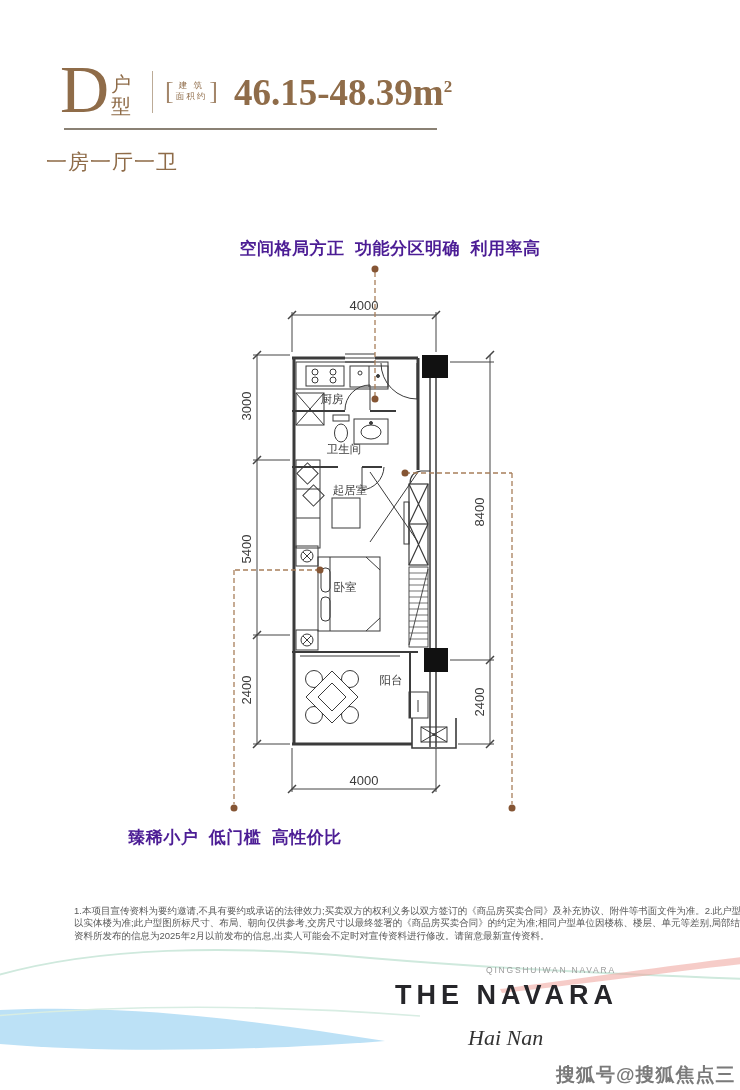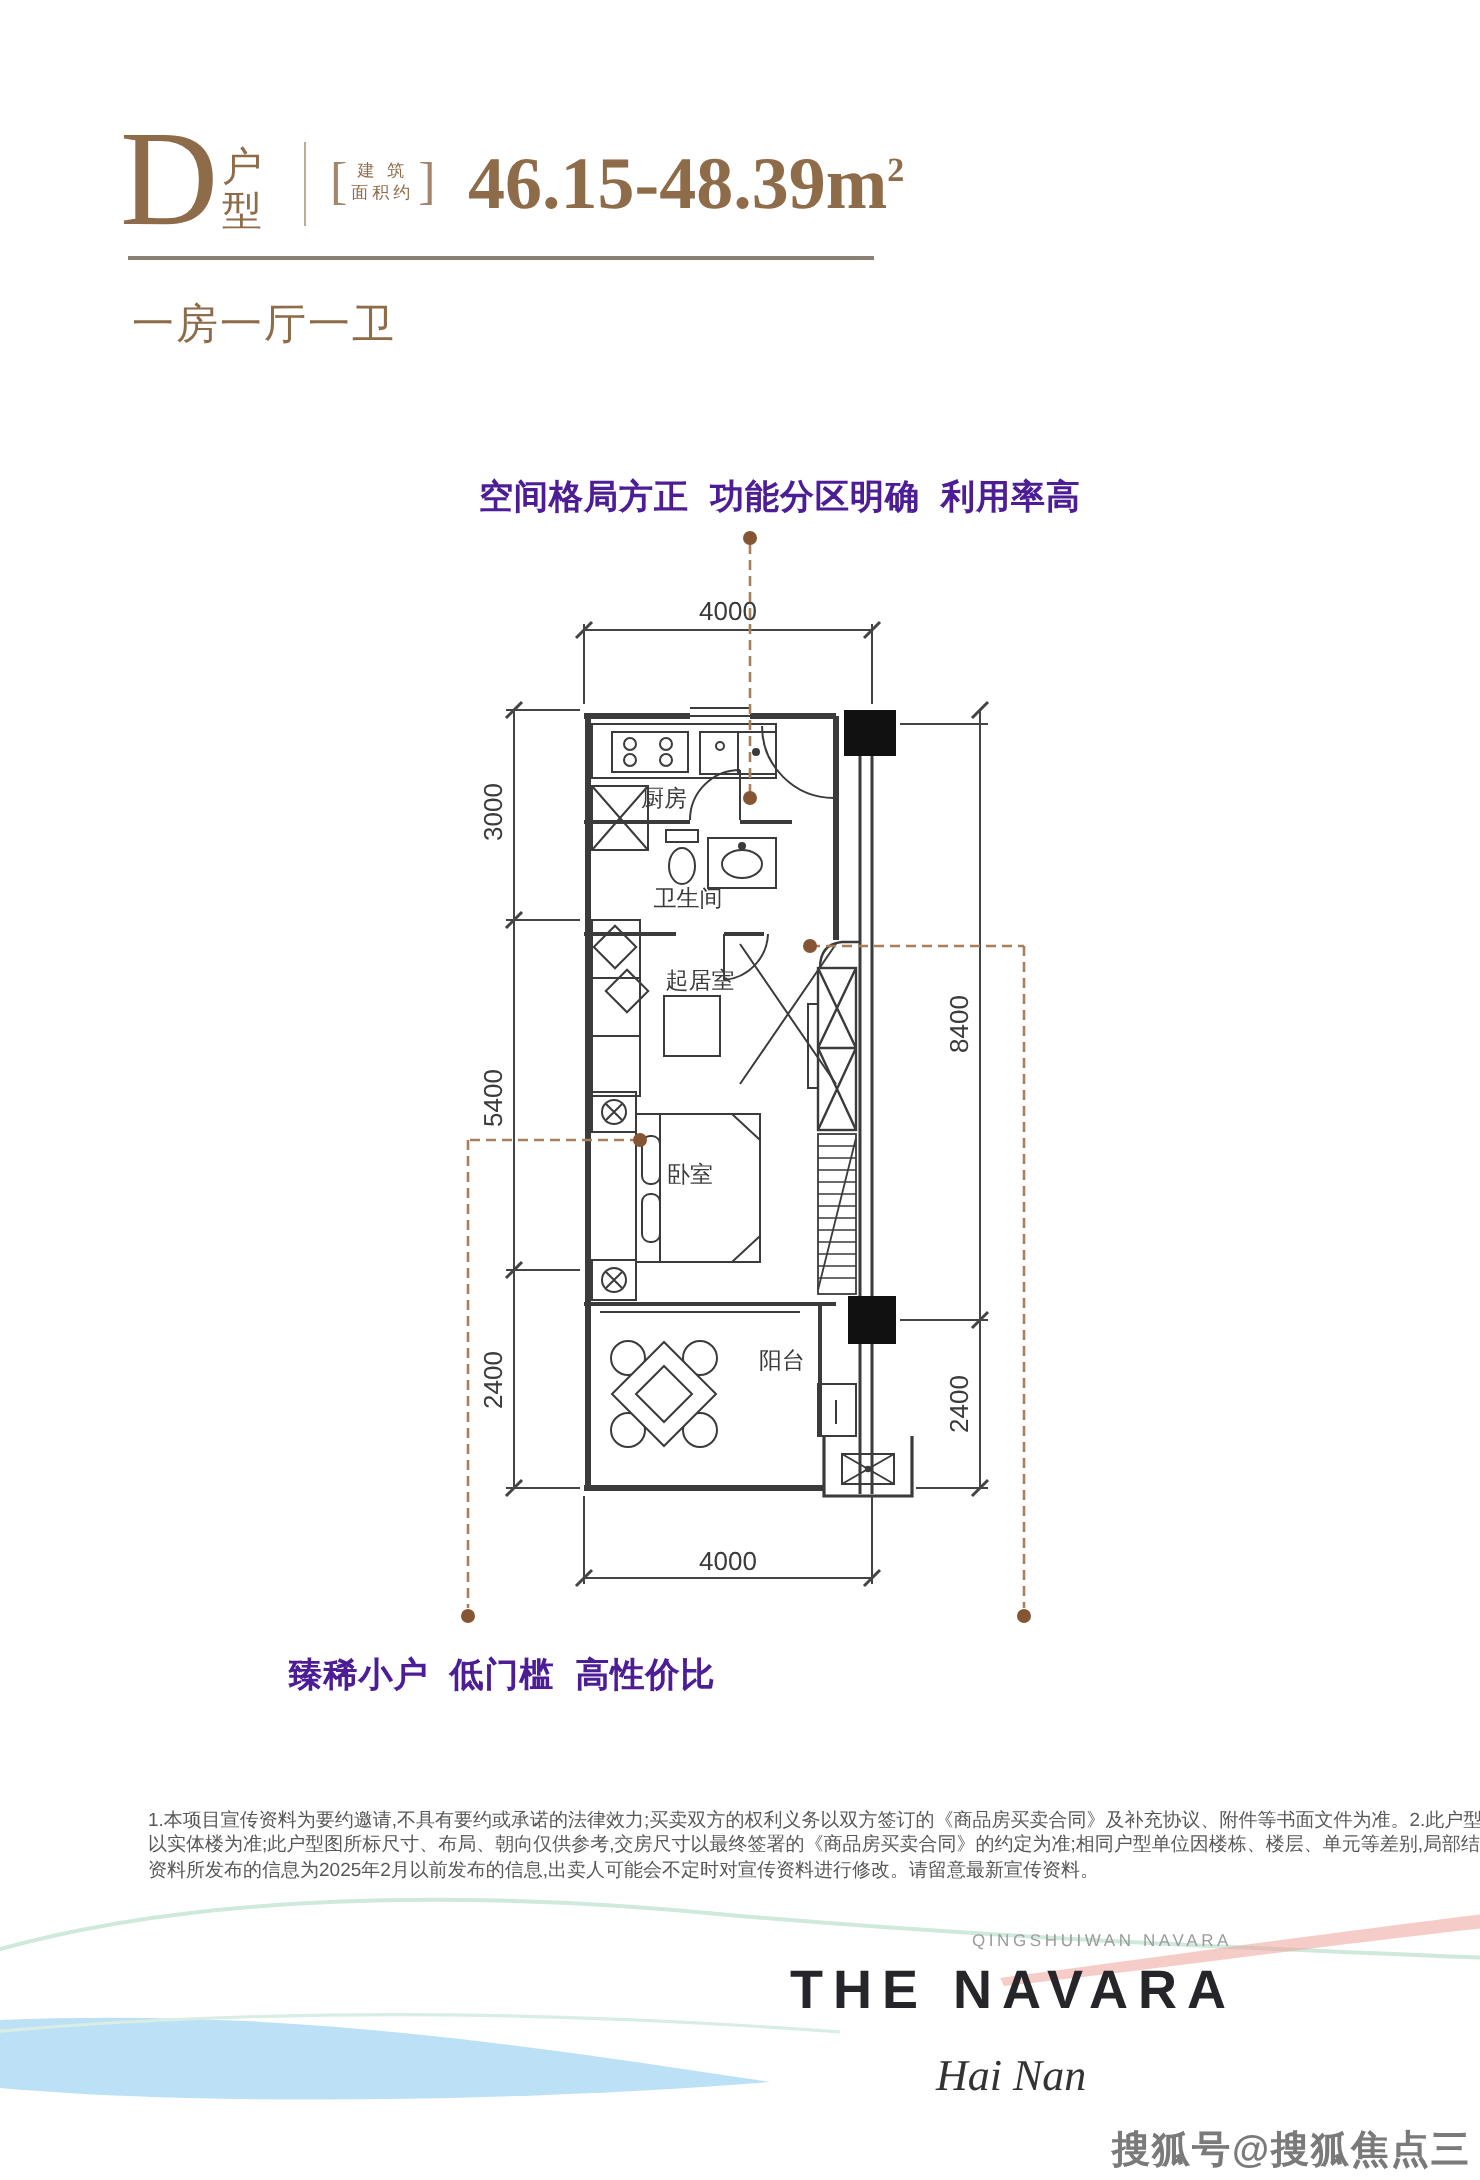--- a/index.html
+++ b/index.html
@@ -200,24 +200,24 @@
     <span class="stack">
       <span>建 筑</span>
       <span>面积约</span>
     </span>
     <span class="br">]</span>
   </div>
   <div class="abs area-value" style="left:218px;top:74px;">
     <span>46.15-48.39m</span><sup>2</sup>
   </div>
   <div class="abs hdr-rule" style="left:64px;top:128px;width:373px;"></div>
-  <div class="abs layout-summary" style="left:66px;top:148px;">一房一厅一卫</div>
+  <div class="abs layout-summary" style="left:46px;top:148px;">一房一厅一卫</div>
 
   <div class="abs callout" style="left:180px;top:237px;width:420px;text-align:center;">空间格局方正  功能分区明确  利用率高</div>
-  <div class="abs callout" style="left:76px;top:826px;width:350px;text-align:center;">臻稀小户  低门槛  高性价比</div>
+  <div class="abs callout" style="left:60px;top:826px;width:350px;text-align:center;">臻稀小户  低门槛  高性价比</div>
 
   <div class="abs" style="left:74px;top:905px;">
     <div class="disc">1.本项目宣传资料为要约邀请,不具有要约或承诺的法律效力;买卖双方的权利义务以双方签订的《商品房买卖合同》及补充协议、附件等书面文件为准。2.此户型图仅为标准层户型、非标准层户型</div>
     <div class="disc">以实体楼为准;此户型图所标尺寸、布局、朝向仅供参考,交房尺寸以最终签署的《商品房买卖合同》的约定为准;相同户型单位因楼栋、楼层、单元等差别,局部结构、面积、朝向等可能不同;3.本</div>
     <div class="disc">资料所发布的信息为2025年2月以前发布的信息,出卖人可能会不定时对宣传资料进行修改。请留意最新宣传资料。</div>
   </div>
 
   <div class="abs brand" style="left:395px;top:980px;">THE NAVARA</div>
   <div class="abs sub-brand" style="left:398px;top:965px;width:218px;">QINGSHUIWAN NAVARA</div>
   <div class="abs location" style="left:468px;top:1025px;">Hai Nan</div>

